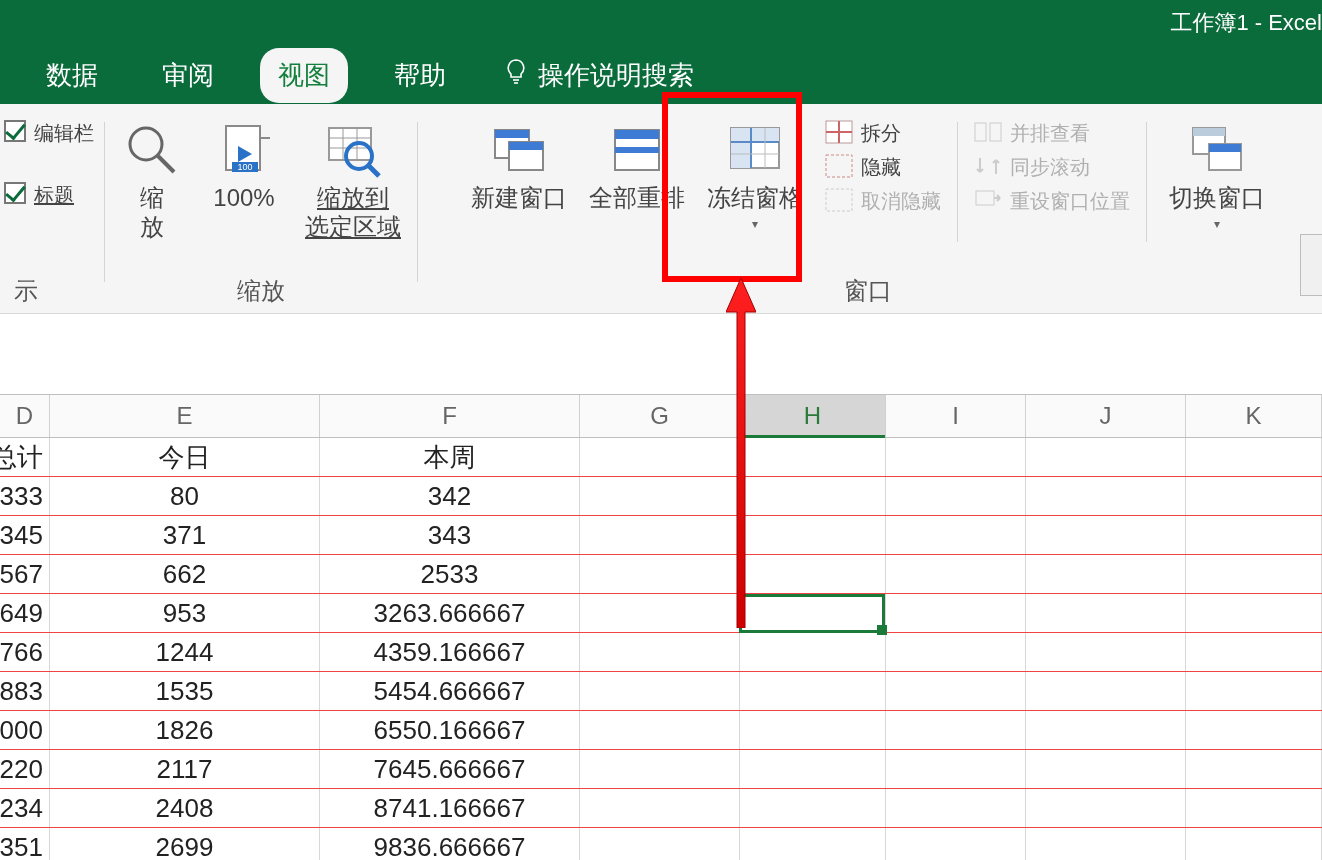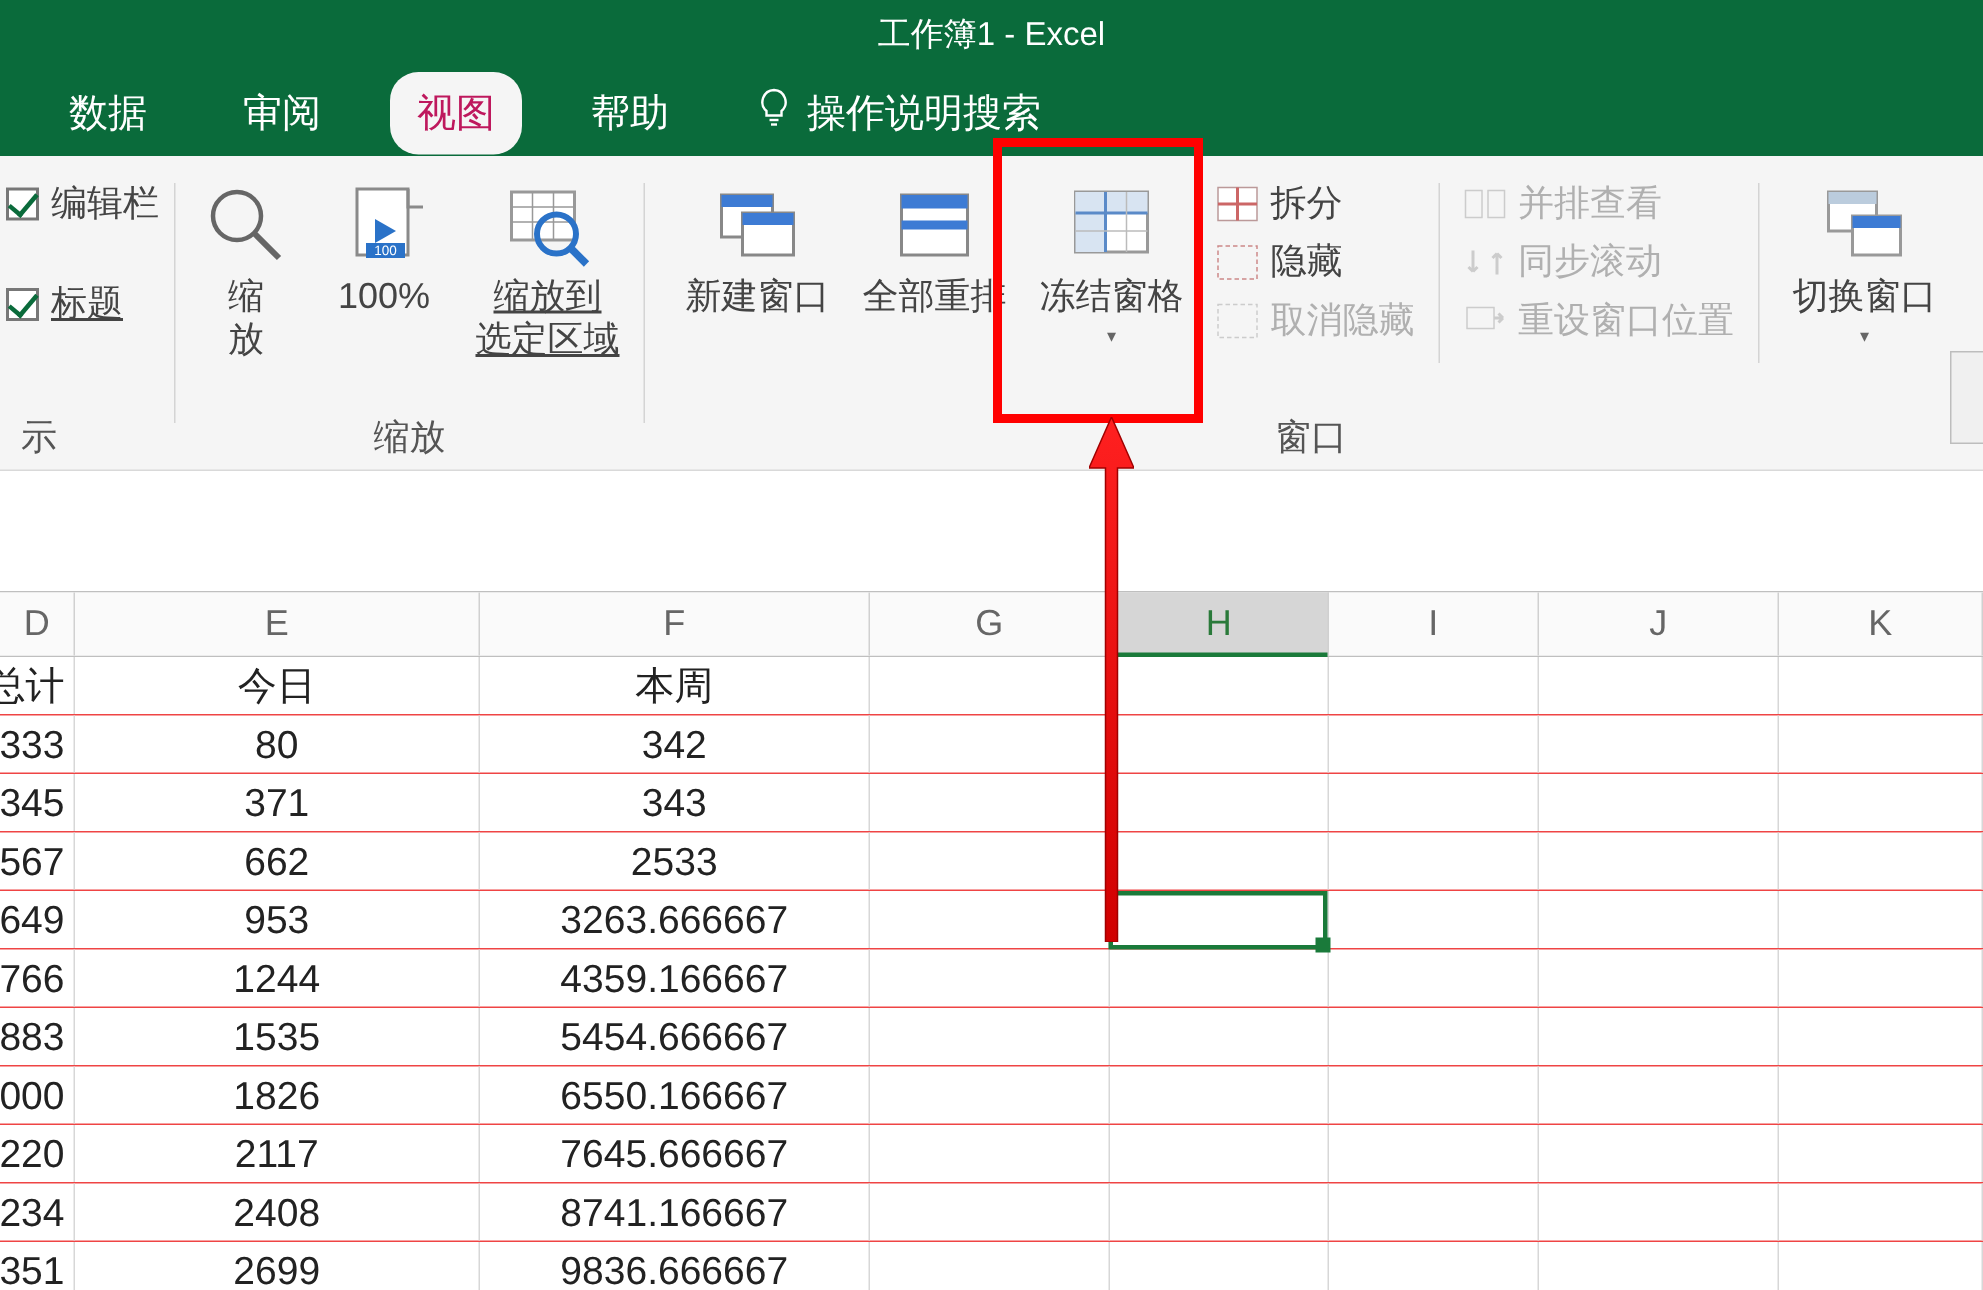--- a/index.html
+++ b/index.html
@@ -12,42 +12,42 @@
     position: relative;
   }
 
   
   .titlebar {
     height: 46px;
     background: #0a6b3b;
     color: #fff;
     display: flex;
     align-items: center;
-    justify-content: center;
+    justify-content: flex-end;
     font-size: 22px;
   }
 
   
   .ribbon-tabs {
     height: 58px;
     background: #0a6b3b;
     display: flex;
     align-items: center;
     padding-left: 28px;
     gap: 28px;
     font-size: 26px;
     color: #fff;
   }
   .ribbon-tab {
     padding: 10px 18px;
     cursor: pointer;
   }
   .ribbon-tab.active {
     background: #f5f5f5;
-    color: #be185d;
+    color: #15803d;
     border-top-left-radius: 4px;
     border-top-right-radius: 4px;
     border-radius: 19px;
   }
   .ribbon-tabs .tell-me {
     display: flex;
     gap: 10px;
     margin-left: 12px;
   }
   .bulb-icon {
@@ -107,22 +107,22 @@
     min-width: 74px;
   }
   .big-btn .icon {
     width: 60px; height: 60px;
     display:flex;align-items:center;justify-content:center;
   }
   .small-stack {
     display:flex; flex-direction:column; gap:8px; padding-top:4px;
   }
   .small-item {
-    display:flex; align-items:center; gap:8px;
-    font-size:24px; color:#444; cursor:pointer;
+    display:flex; align-items:flex-start; gap:8px;
+    font-size:20px; color:#444; cursor:pointer;
     line-height:1.3;
   }
   .small-item.disabled { color:#b0b0b0; cursor:default; }
   .chk {
     width:22px; height:22px; border:2px solid #777; background:#fff; position:relative;
   }
   .chk.checked::after{
     content:""; position:absolute; left:4px; top:-2px; width:8px; height:16px;
     border-right:3px solid #0a6b3b; border-bottom:3px solid #0a6b3b;
     transform:rotate(40deg);

